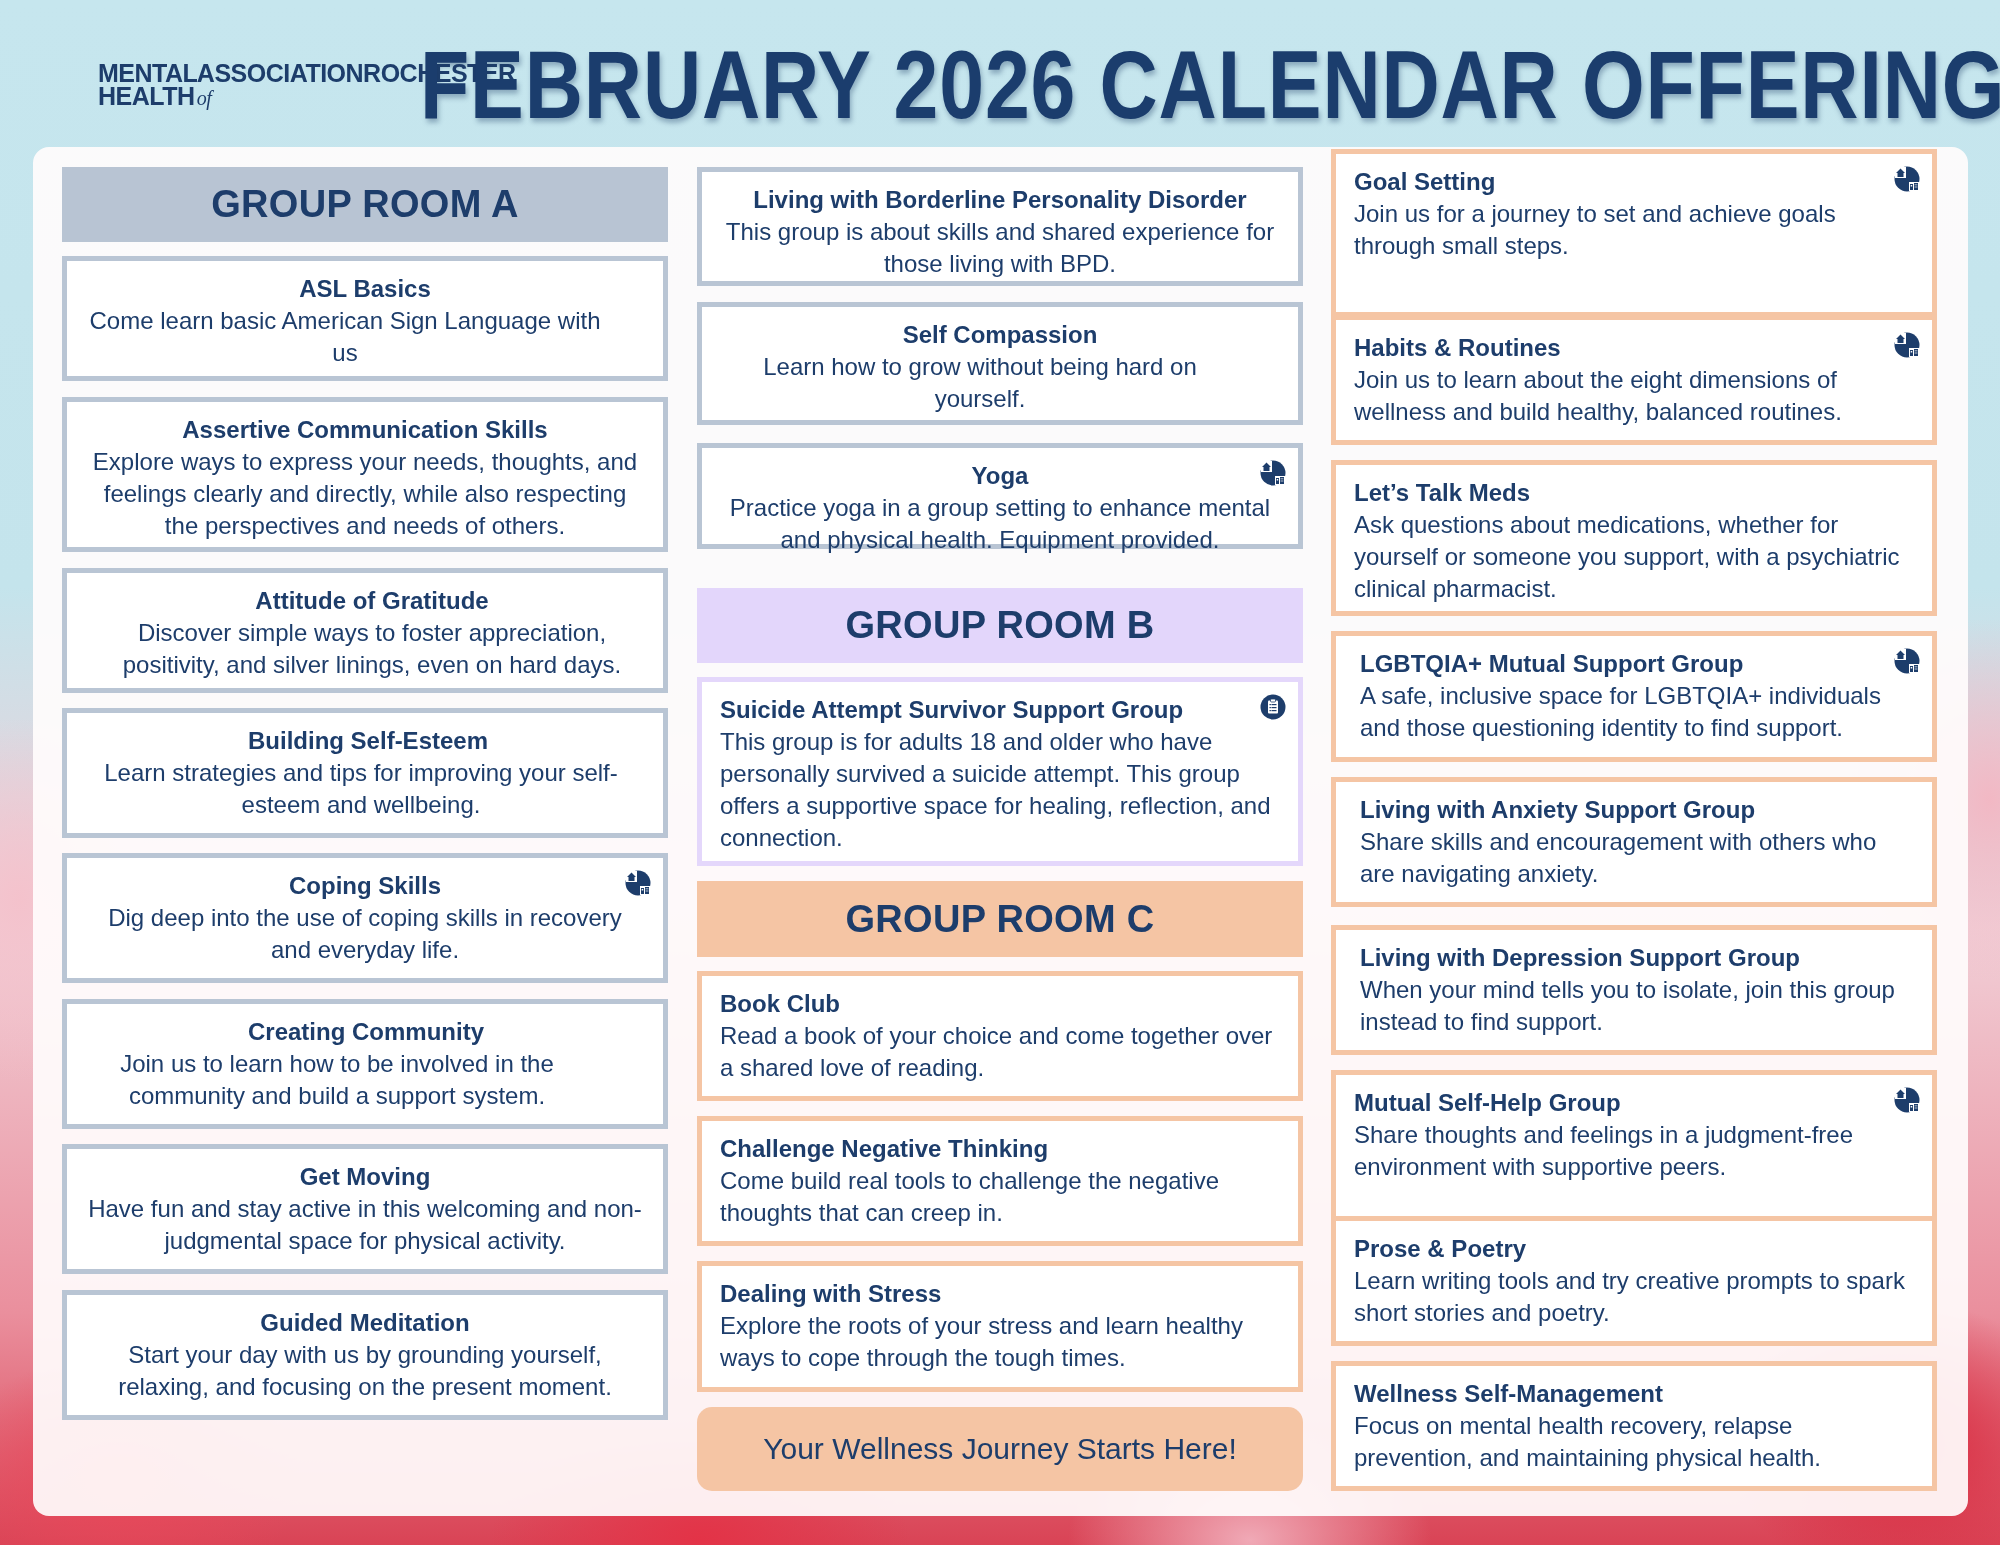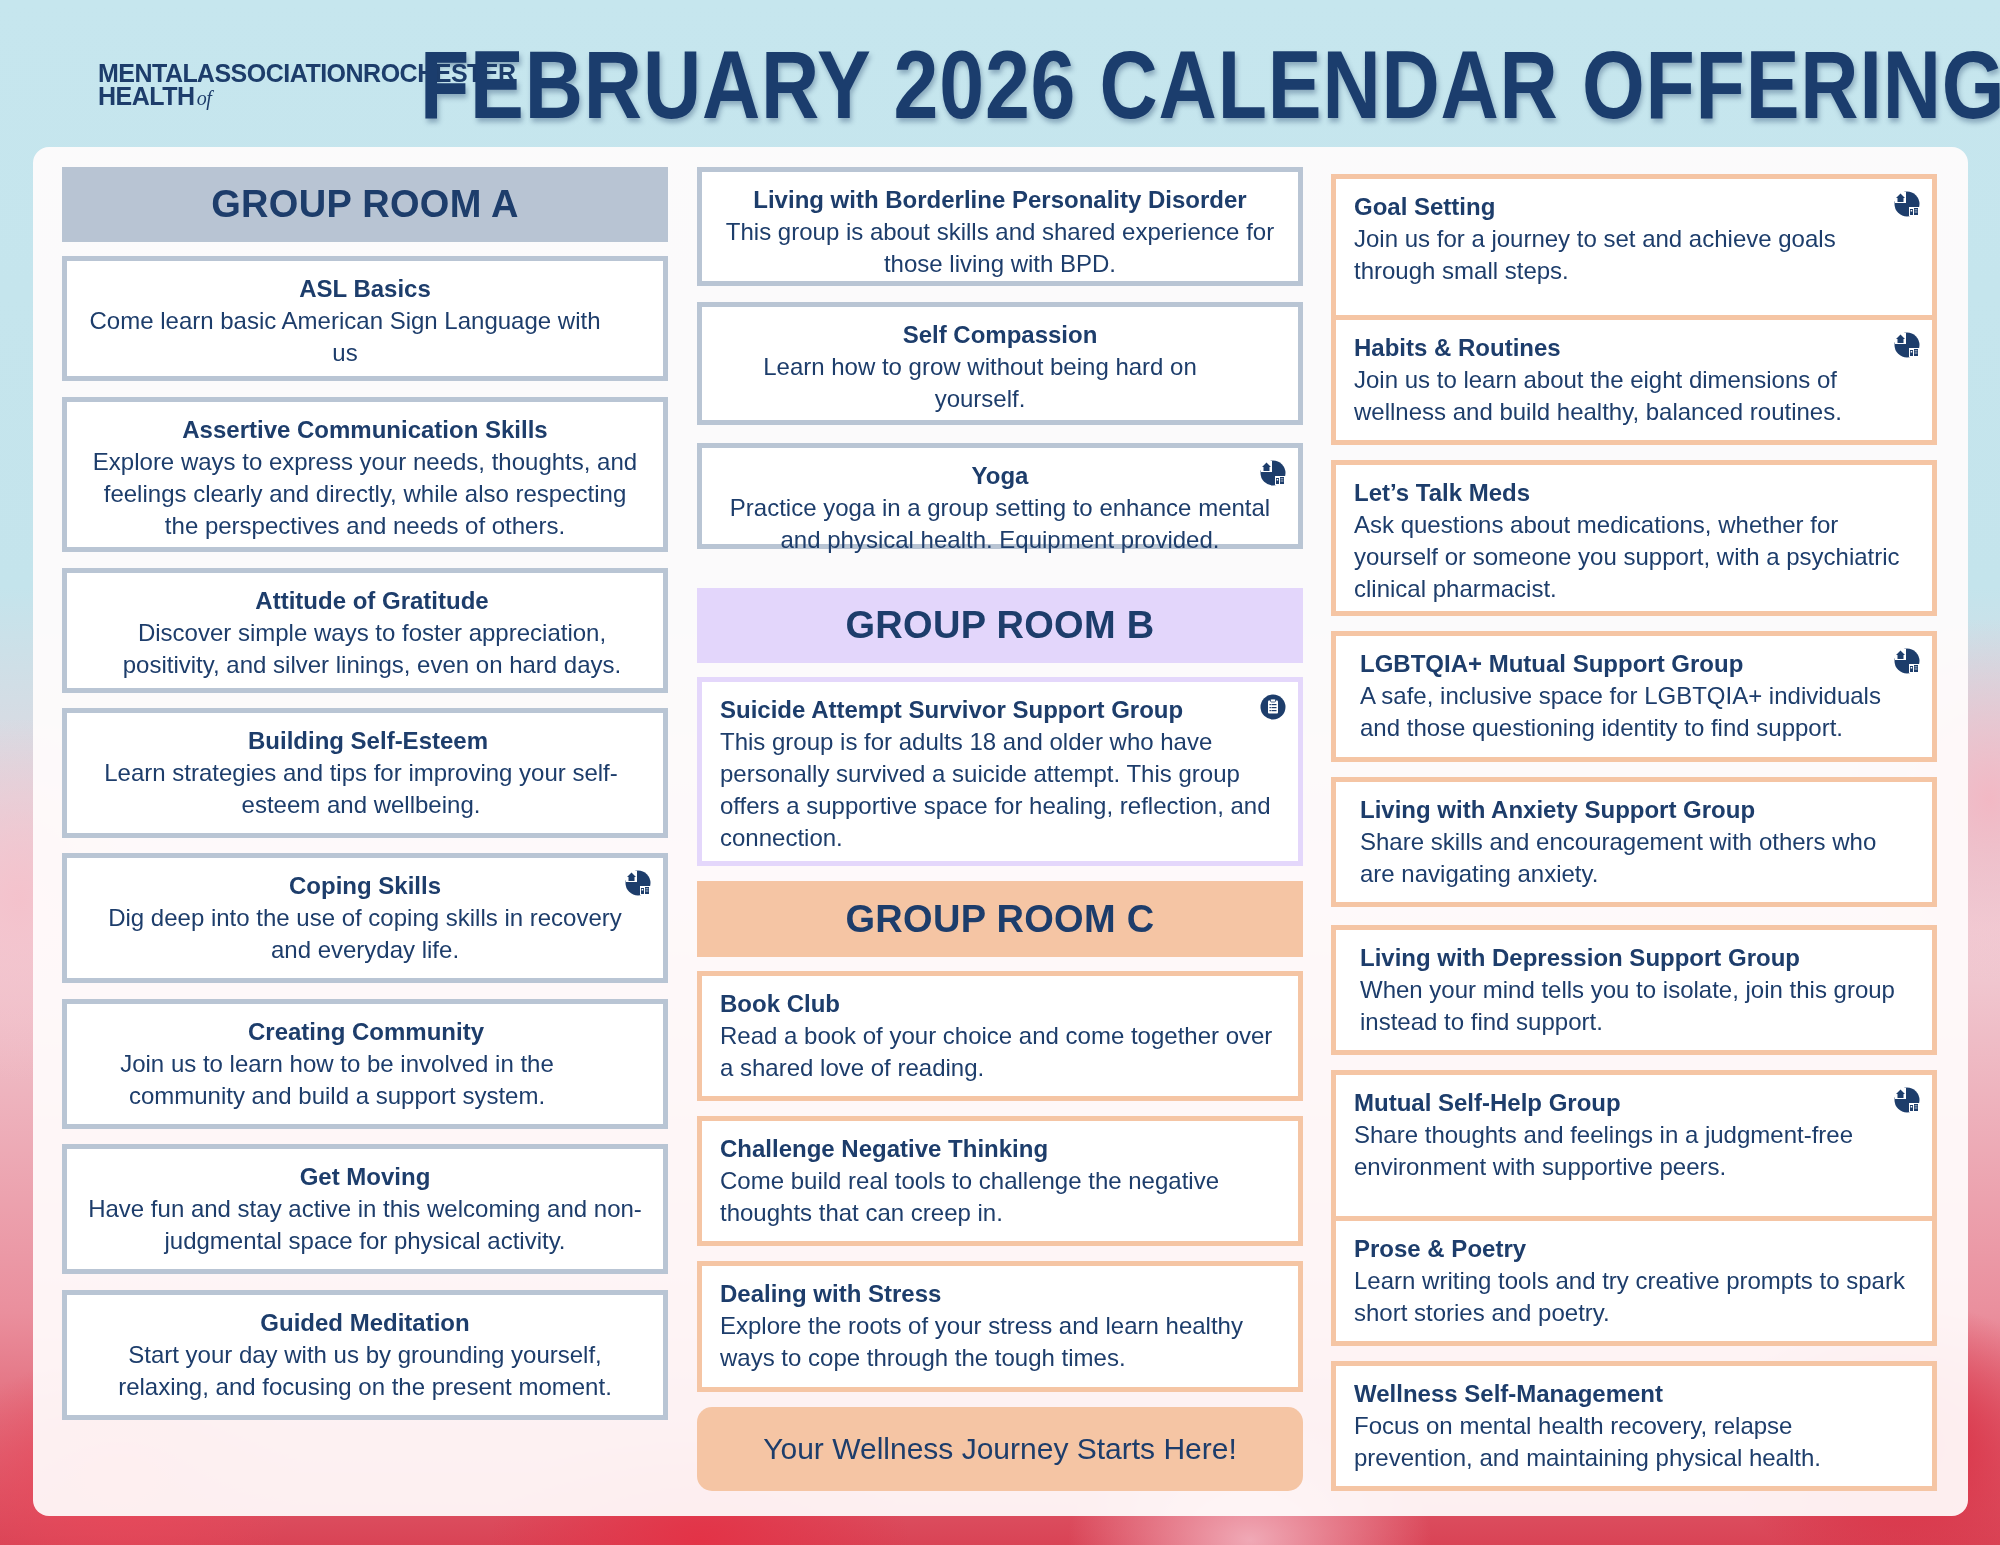--- a/index.html
+++ b/index.html
@@ -180,21 +180,21 @@
   <div class="card-title">Challenge Negative Thinking</div>
   <div class="card-desc">Come build real tools to challenge the negative thoughts that can creep in.</div>
 </div>
 <div class="card c" style="left:697px;top:1261px;width:606px;height:131px;">
   <div class="card-title">Dealing with Stress</div>
   <div class="card-desc">Explore the roots of your stress and learn healthy ways to cope through the tough times.</div>
 </div>
 
 <div class="footer-banner" style="left:697px;top:1407px;width:606px;height:84px;border-radius:15px;">Your Wellness Journey Starts Here!</div>
 
-<div class="card c" style="left:1331px;top:174px;width:606px;height:168px;">
+<div class="card c" style="left:1331px;top:149px;width:606px;height:168px;">
   <svg class="card-icon">
       <use href="#hybrid-icon"></use>
     </svg>
   <div class="card-title">Goal Setting</div>
   <div class="card-desc">Join us for a journey to set and achieve goals through small steps.</div>
 </div>
 <div class="card c" style="left:1331px;top:315px;width:606px;height:130px;">
   <svg class="card-icon">
       <use href="#hybrid-icon"></use>
     </svg>

